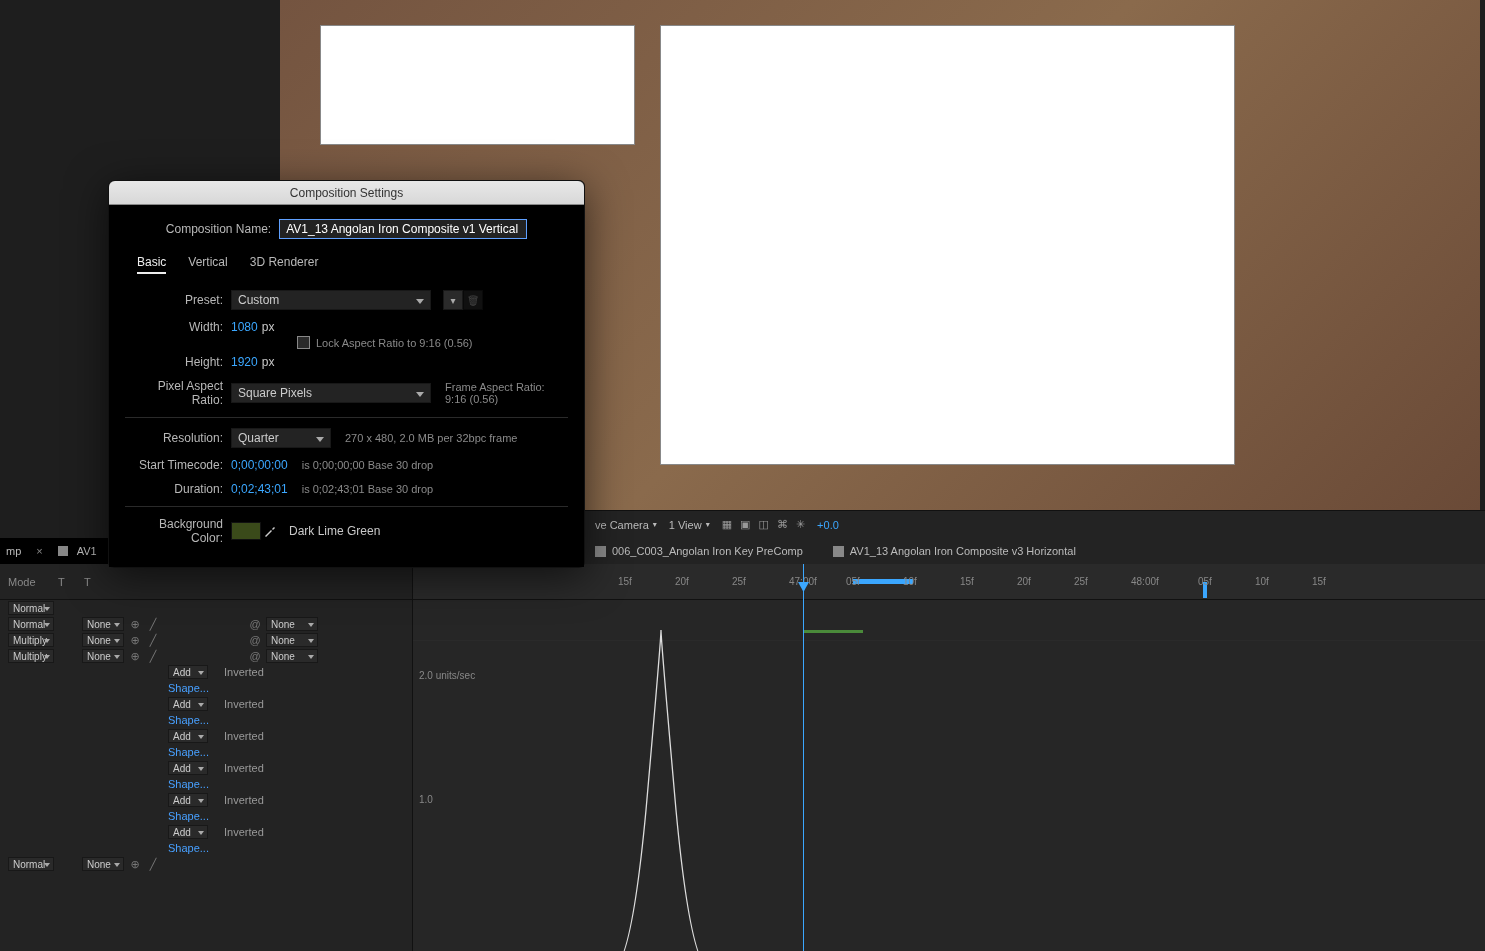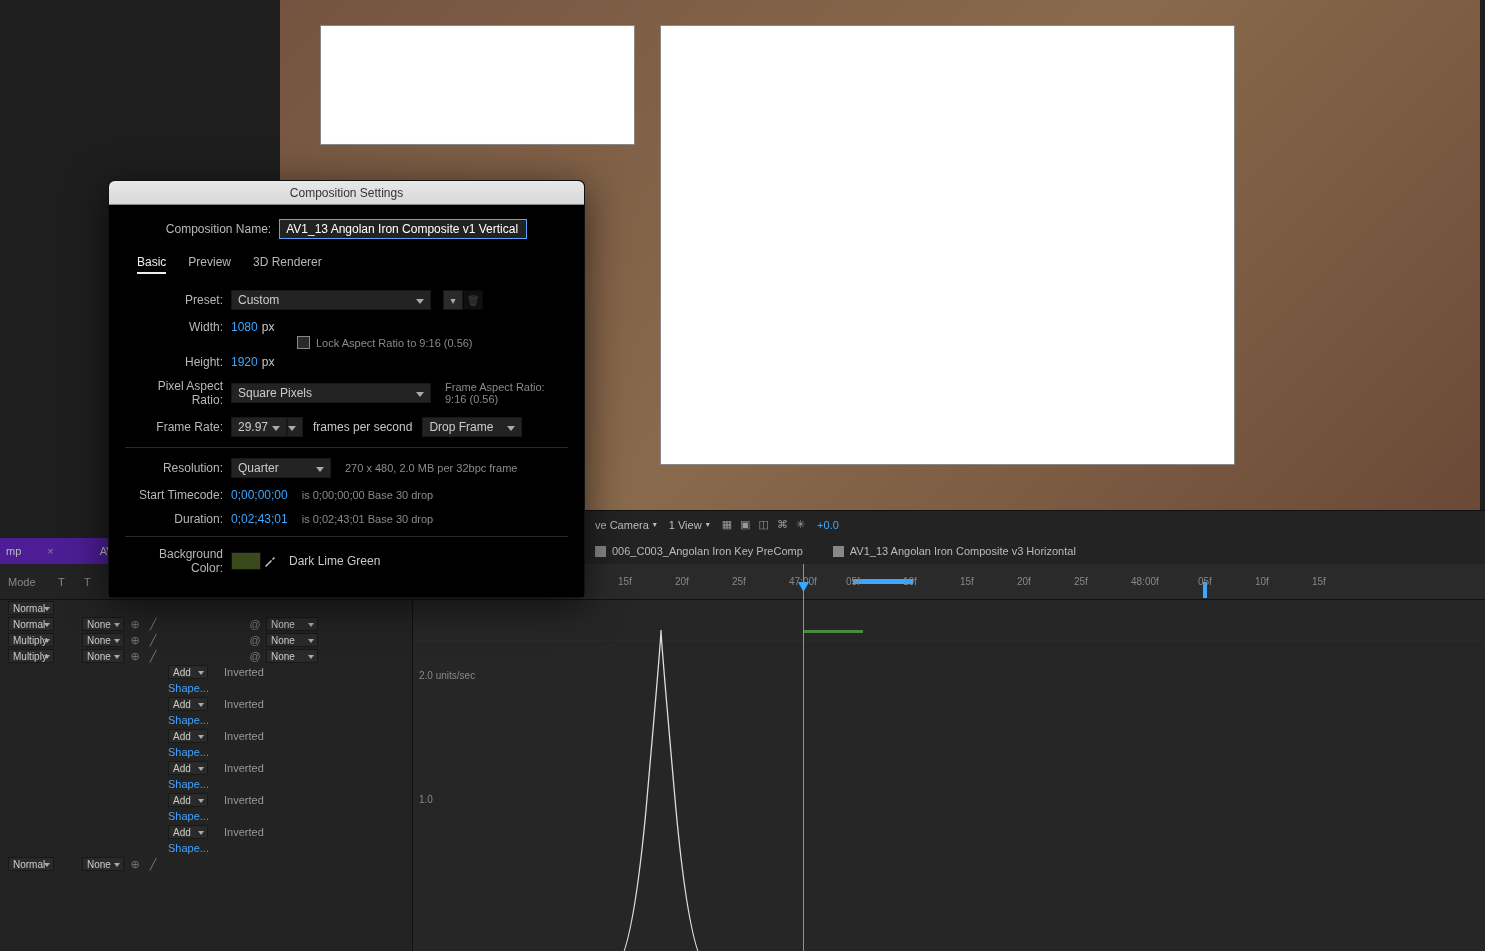--- a/index.html
+++ b/index.html
@@ -190,26 +190,26 @@
   }
   .shape-link { color:#48a0ff; cursor:pointer; padding-left: 160px; }
   .inverted-lbl { color:#999; padding-left: 12px; }
   .cell-icon { color:#777; width:14px; text-align:center; }
 
   
   .panel-tabs {
     position:absolute;
     top: 538px; left:0;
     width: 108px; height:26px;
-    background:#4c1d95;
+    background:#000000;
     display:flex; align-items:center;
     font-size:11px;
     color:#bbb;
     padding-left:6px;
-    gap:20px;
+    gap:9px;
   }
   .panel-tabs .x { color:#888; padding: 0 6px; }
 
   
   .dialog {
     position: absolute;
     top: 180px; left: 108px;
     width: 477px;
     background: #3a3a3a;
     border: 1px solid #111;
@@ -500,21 +500,21 @@
 <div class="dialog">
   <div class="dlg-title">Composition Settings</div>
   <div class="dlg-body">
     <div class="row" style="justify-content:center; margin-bottom:16px;">
       <span class="lbl">Composition Name:</span>
       <input class="inp" type="text" style="margin-left: 8px;" value="AV1_13 Angolan Iron Composite v1 Vertical">
     </div>
 
     <div class="tabs">
       <span class="tab active">Basic</span>
-      <span class="tab">Preview</span>
+      <span class="tab">Vertical</span>
       <span class="tab">3D Renderer</span>
     </div>
 
     <div class="row">
       <span class="lbl lbl-w">Preset:</span>
       <span class="sel" style="width:200px">Custom</span>
       <span style="width:12px"></span>
       <span class="icon-btn">▾</span>
       <span class="icon-btn" style="opacity:.4">🗑</span>
     </div>
@@ -536,27 +536,20 @@
 
     <div class="row">
       <span class="lbl lbl-w">Pixel Aspect Ratio:</span>
       <span class="sel" style="width:200px">Square Pixels</span>
       <div style="margin-left:14px">
         <div class="hint">Frame Aspect Ratio:</div>
         <div class="hint">9:16 (0.56)</div>
       </div>
     </div>
 
-    <div class="row">
-      <span class="lbl lbl-w">Frame Rate:</span>
-      <span class="sel" style="width:56px">29.97</span>
-      <span class="sel" style="width:10px; padding:0 12px 0 2px"></span>
-      <span style="margin:0 10px">frames per second</span>
-      <span class="sel" style="width:100px">Drop Frame</span>
-    </div>
 
     <hr class="divider">
 
     <div class="row">
       <span class="lbl lbl-w">Resolution:</span>
       <span class="sel" style="width:100px">Quarter</span>
       <span class="hint" style="margin-left:14px">270 x 480, 2.0 MB per 32bpc frame</span>
     </div>
 
     <div class="row">

